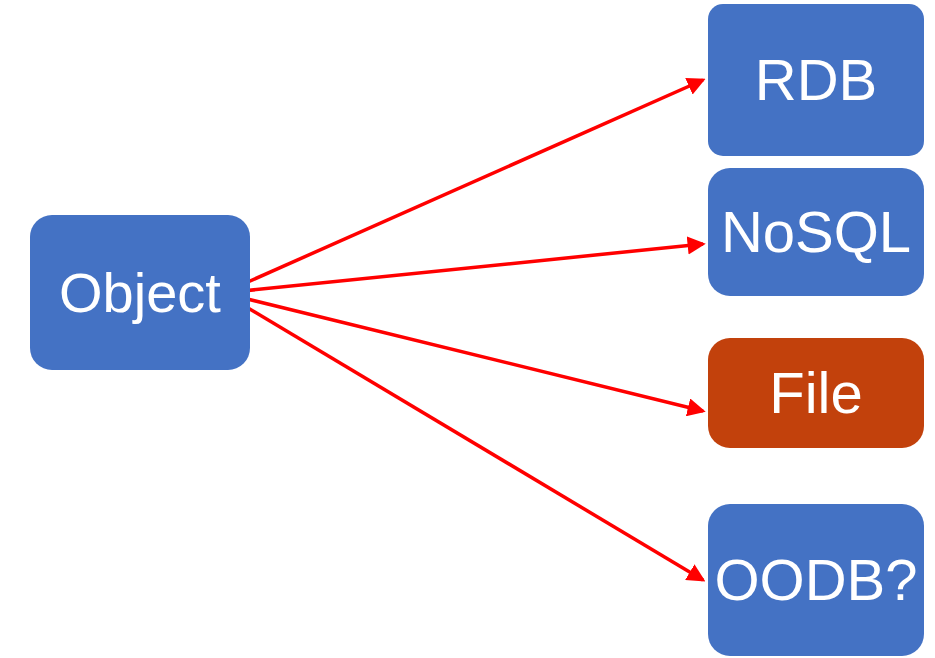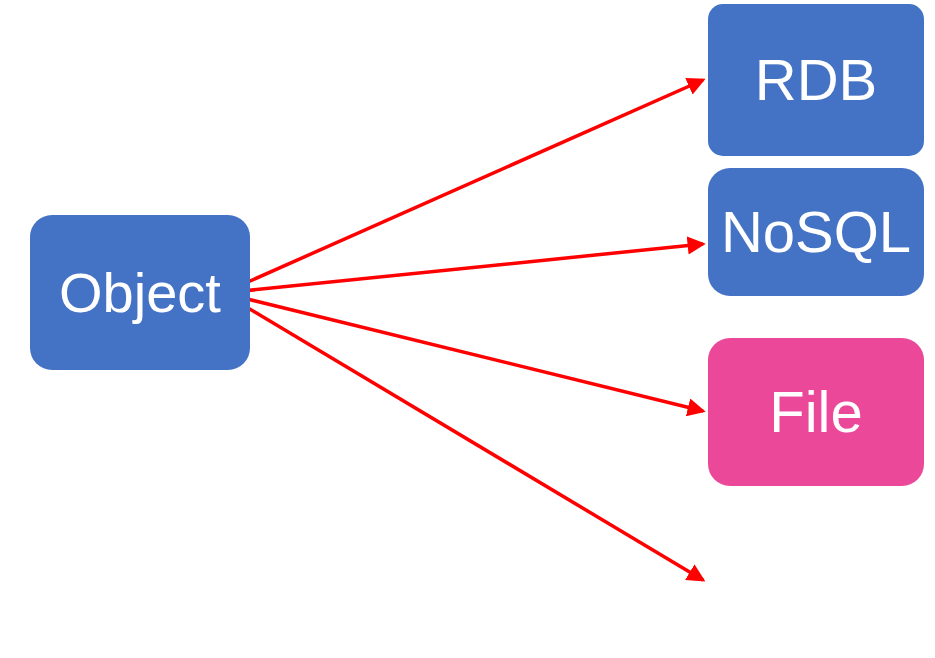--- a/index.html
+++ b/index.html
@@ -87,18 +87,21 @@
   </div>
 
   <div class="node" id="node-rdb" style="left: 708px; top: 4px; width: 216px; height: 152px; background: rgb(68, 114, 196); border-radius: 15px; color: rgb(255, 255, 255);">
     <span class="node-label">RDB</span>
   </div>
 
   <div class="node" id="node-nosql" style="left: 708px; top: 168px; width: 216px; height: 128px; background: rgb(68, 114, 196); border-radius: 22px; color: rgb(255, 255, 255);">
     <span class="node-label">NoSQL</span>
   </div>
 
-  <div class="node" id="node-file" style="left: 708px; top: 338px; width: 216px; height: 148px; background: #ec4899; border-radius: 22px; color: rgb(255, 255, 255);">
+  <div class="node" id="node-file" style="left: 708px; top: 338px; width: 216px; height: 110px; background: #c2410c; border-radius: 22px; color: rgb(255, 255, 255);">
     <span class="node-label">File</span>
   </div>
 
+  <div class="node" id="node-oodb" style="left: 708px; top: 504px; width: 216px; height: 152px; background: rgb(68, 114, 196); border-radius: 22px; color: rgb(255, 255, 255);">
+    <span class="node-label">OODB?</span>
+  </div>
 
 </div>
 
 </body></html>

